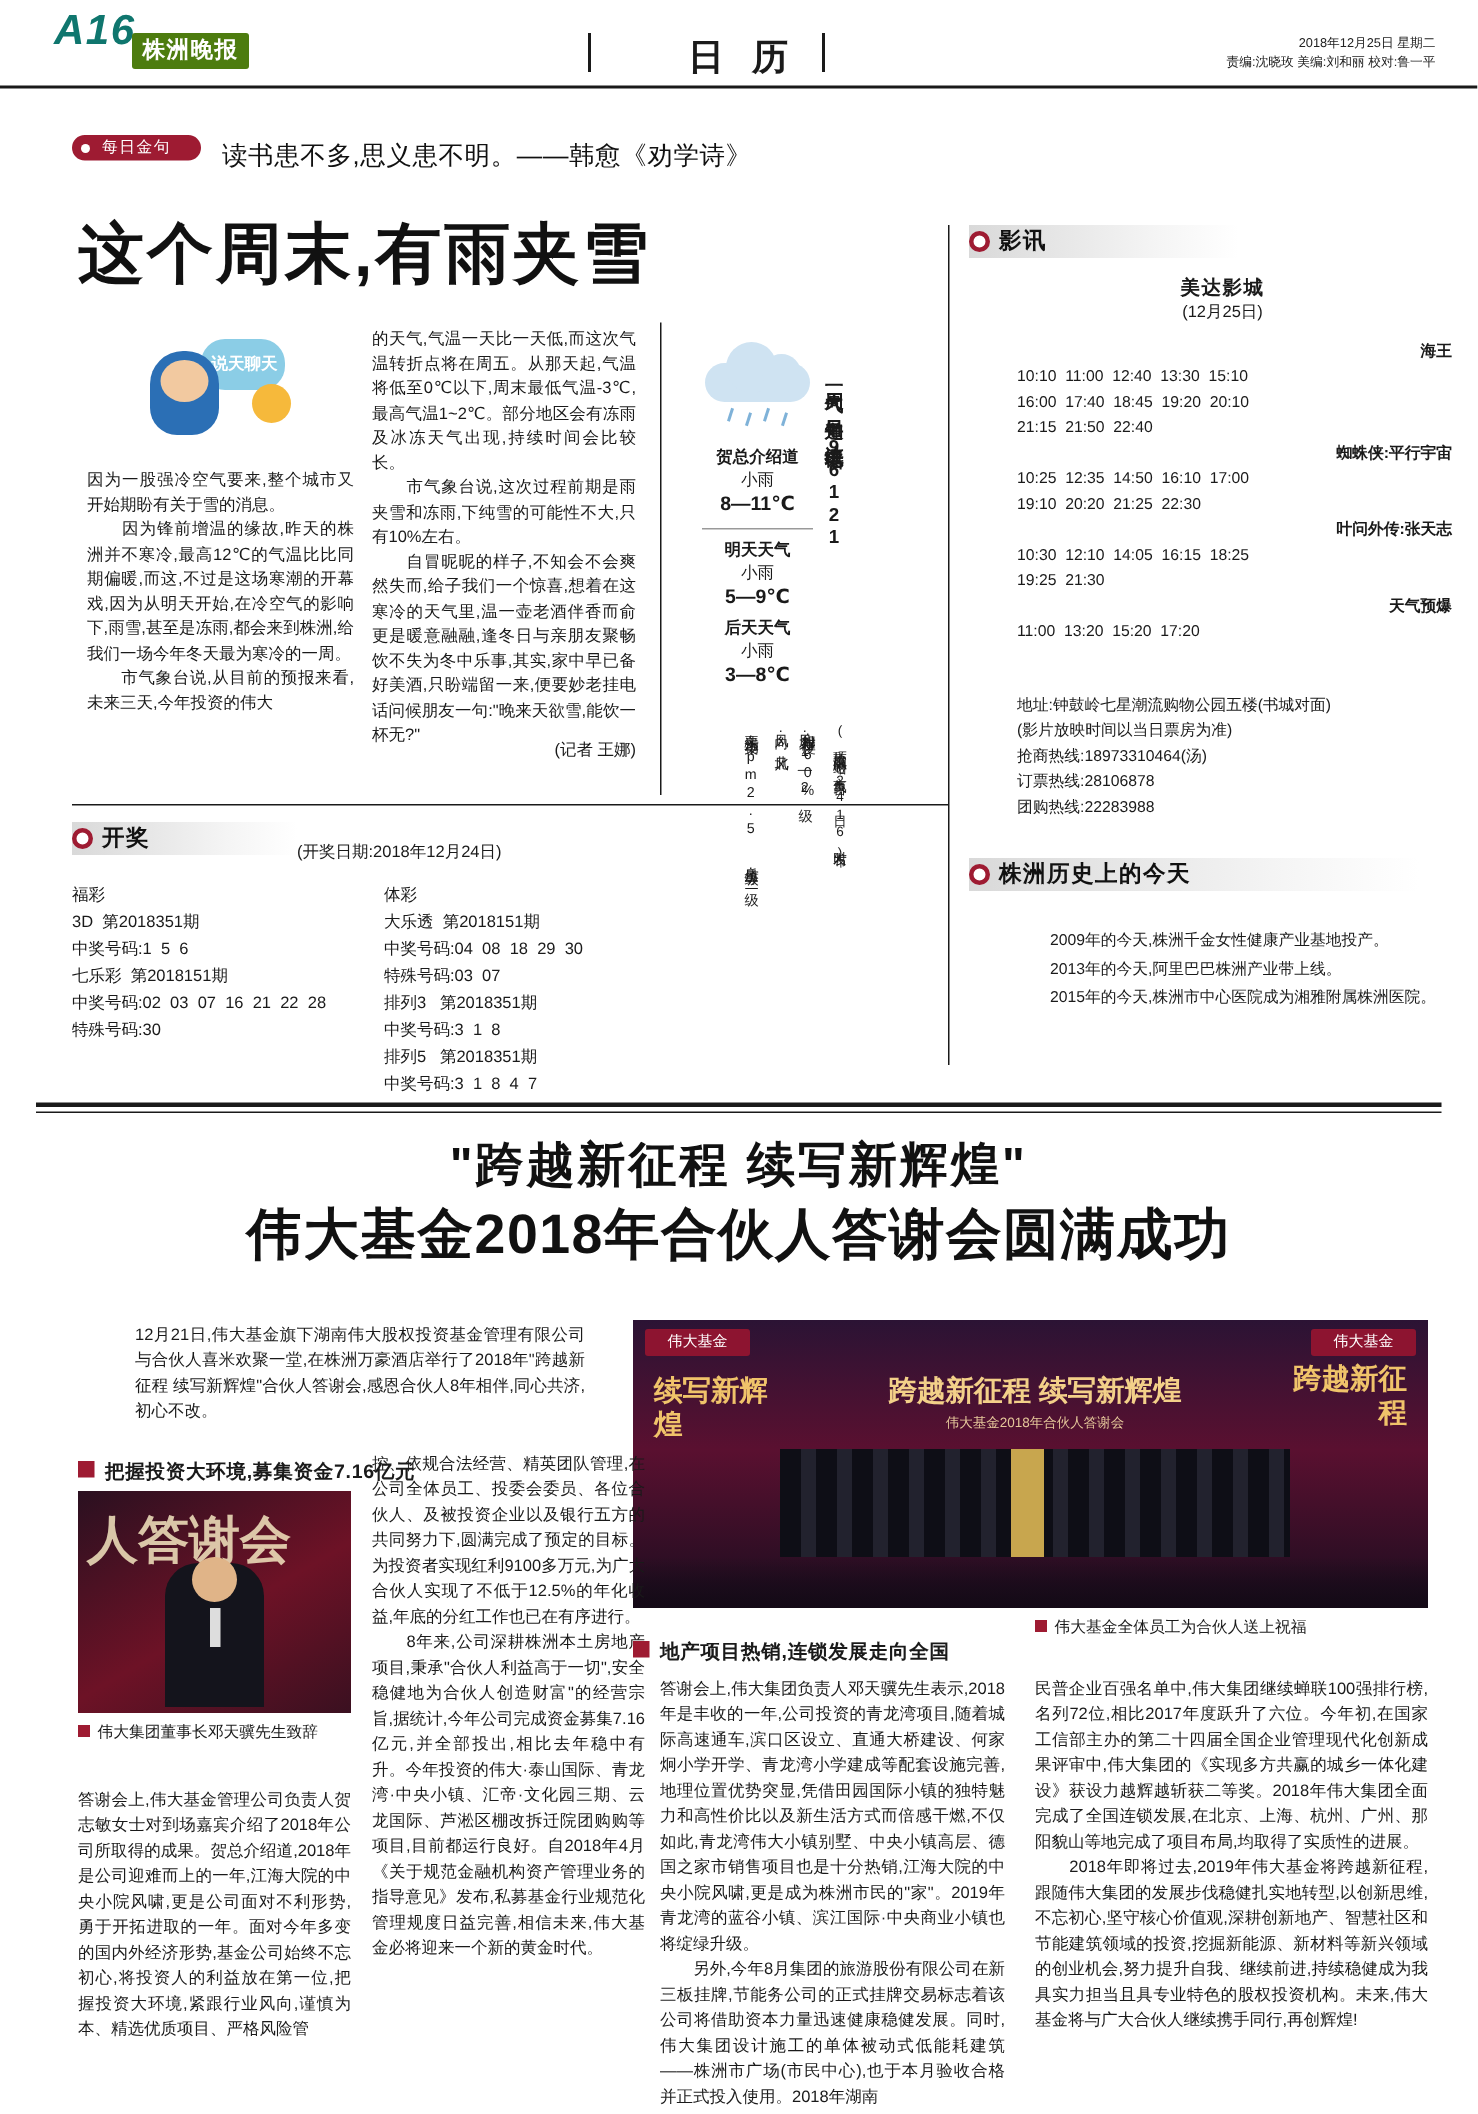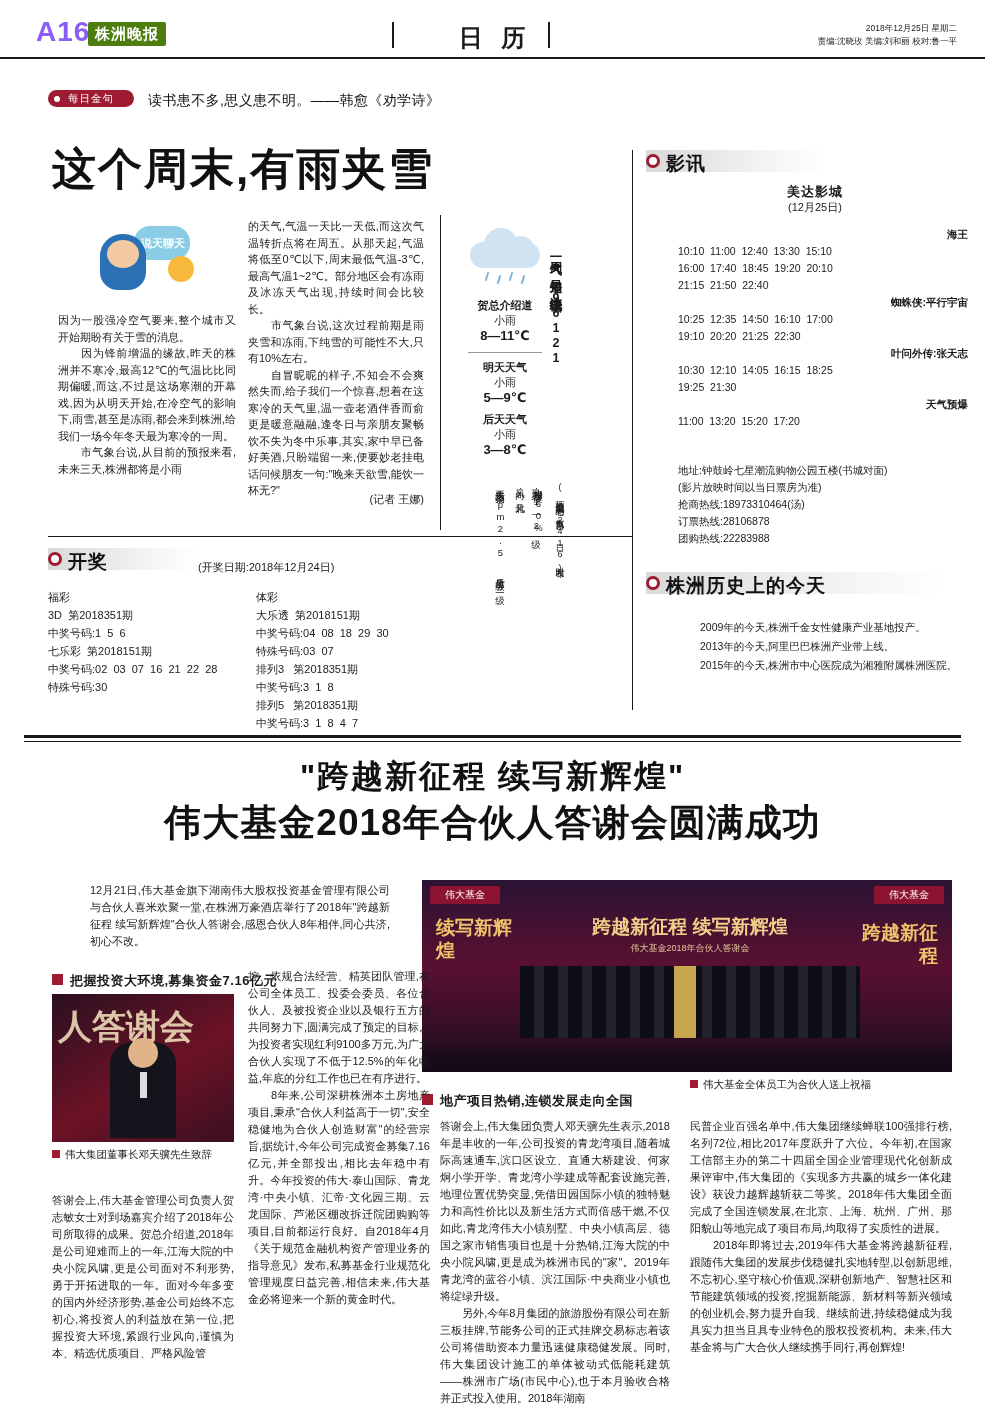--- a/index.html
+++ b/index.html
@@ -5,33 +5,33 @@
   html,body{margin:0;padding:0;}
   body{
     width:985px;height:1409px;background:#fff;
     font-family:"Liberation Sans","DejaVu Sans",sans-serif;
     color:#1a1a1a;position:relative;overflow:hidden;
   }
   .page{position:relative;width:985px;height:1409px;}
 
   
   .masthead{position:absolute;left:0;top:0;width:985px;height:62px;}
-  .mh-pagenum{position:absolute;left:36px;top:16px;font-size:28px;font-weight:bold;letter-spacing:1px;color:#8b5cf6;}
+  .mh-pagenum{position:absolute;left:36px;top:4px;font-size:28px;font-weight:bold;letter-spacing:1px;color:#0f766e;font-style:italic;}
   .mh-logo{position:absolute;left:88px;top:22px;width:78px;height:24px;background:#4d7c0f;border-radius:2px;
            color:#fff;font-size:15px;font-weight:bold;text-align:center;line-height:24px;letter-spacing:1px;}
   .mh-rule{position:absolute;left:0;top:57px;width:985px;height:2px;background:#1a1a1a;}
   .mh-tick{position:absolute;top:22px;width:2px;height:26px;background:#1a1a1a;}
   .mh-title{position:absolute;left:430px;top:22px;width:130px;text-align:center;font-size:24px;font-weight:bold;letter-spacing:6px;}
   .mh-date{position:absolute;right:28px;top:22px;text-align:right;font-size:8.5px;line-height:13px;color:#222;}
 
   
   .quote-tag{position:absolute;left:48px;top:90px;width:86px;height:17px;background:#9e1b32;border-radius:9px;
              color:#fff;font-size:10.5px;line-height:17px;text-align:center;letter-spacing:1px;}
   .quote-dot{position:absolute;left:54px;top:95.5px;width:6px;height:6px;border-radius:50%;background:#fff;}
-  .quote-text{position:absolute;left:148px;top:92px;font-size:14px;color:#111;letter-spacing:.4px;}
+  .quote-text{position:absolute;left:148px;top:92px;font-size:17px;color:#111;letter-spacing:.4px;}
 
   
   .headline{position:absolute;left:52px;top:140px;font-size:44px;font-weight:bold;letter-spacing:2px;color:#111;text-align:right;}
 
   
   .wx-ill{position:absolute;left:92px;top:222px;width:110px;height:86px;}
   .wx-face{position:absolute;left:8px;top:12px;width:46px;height:56px;border-radius:22px 22px 18px 18px;background:#2b6fb5;}
   .wx-face:after{content:"";position:absolute;left:7px;top:6px;width:32px;height:28px;border-radius:50%;background:#f2c9a0;}
   .wx-bubble{position:absolute;left:42px;top:4px;width:56px;height:34px;border-radius:16px;background:#7ec8e3;opacity:.9;}
   .wx-sun{position:absolute;left:76px;top:34px;width:26px;height:26px;border-radius:50%;background:#f6b93b;}
@@ -58,21 +58,21 @@
   .vert{writing-mode:vertical-rl;text-orientation:upright;font-size:11px;line-height:16px;letter-spacing:1px;}
   .vert-hot{position:absolute;left:548px;top:250px;height:230px;font-size:12.5px;font-weight:bold;}
   .vert-wind{position:absolute;left:512px;top:482px;height:92px;font-size:9.5px;}
   .vert-hum{position:absolute;left:530px;top:482px;height:110px;font-size:9.5px;}
   .vert-src{position:absolute;left:552px;top:482px;height:110px;font-size:9px;}
 
   
   .sec{position:absolute;height:22px;}
   .sec .bar{position:absolute;left:0;top:0;height:22px;background:linear-gradient(to right,#d9d9d9,#f5f5f5 70%,#fff);}
   .sec .dot{position:absolute;left:0;top:4px;width:14px;height:14px;border-radius:50%;border:3px solid #9e1b32;box-sizing:border-box;background:#fff;}
-  .sec .txt{position:absolute;left:20px;top:1px;font-size:19px;font-weight:bold;letter-spacing:1px;color:#111;}
+  .sec .txt{position:absolute;left:20px;top:1px;font-size:15px;font-weight:bold;letter-spacing:1px;color:#111;}
 
   .lottery-date{position:absolute;left:198px;top:560px;font-size:11px;}
   .lot-col{position:absolute;font-size:11px;line-height:18px;}
 
   
   .mv-title{position:absolute;left:660px;top:183px;width:310px;text-align:center;font-size:13px;font-weight:bold;letter-spacing:1px;}
   .mv-sub{position:absolute;left:660px;top:200px;width:310px;text-align:center;font-size:11px;}
   .mv-list{position:absolute;left:678px;top:226px;width:290px;font-size:10.5px;line-height:17px;}
   .mv-list .nm{font-weight:bold;text-align:right;}
   .mv-addr{position:absolute;left:678px;top:462px;width:290px;font-size:10.5px;line-height:17px;}
@@ -127,21 +127,21 @@
 
   <div class="wx-ill">
     <div class="wx-bubble"></div>
     <div class="wx-label">说天聊天</div>
     <div class="wx-sun"></div>
     <div class="wx-face"></div>
   </div>
 
   <div class="vtext col-a" style="white-space:pre-wrap;">因为一股强冷空气要来,整个城市又开始期盼有关于雪的消息。
 　　因为锋前增温的缘故,昨天的株洲并不寒冷,最高12℃的气温比比同期偏暖,而这,不过是这场寒潮的开幕戏,因为从明天开始,在冷空气的影响下,雨雪,甚至是冻雨,都会来到株洲,给我们一场今年冬天最为寒冷的一周。
-　　市气象台说,从目前的预报来看,未来三天,株洲都将是小雨</div>
+　　市气象台说,从目前的预报来看,未来三天,今年投资的伟大</div>
   <div class="vtext col-b" style="white-space:pre-wrap;">的天气,气温一天比一天低,而这次气温转折点将在周五。从那天起,气温将低至0℃以下,周末最低气温-3℃,最高气温1~2℃。部分地区会有冻雨及冰冻天气出现,持续时间会比较长。
 　　市气象台说,这次过程前期是雨夹雪和冻雨,下纯雪的可能性不大,只有10%左右。
 　　自冒昵昵的样子,不知会不会爽然失而,给子我们一个惊喜,想着在这寒冷的天气里,温一壶老酒伴香而俞更是暖意融融,逢冬日与亲朋友聚畅饮不失为冬中乐事,其实,家中早已备好美酒,只盼端留一来,便要妙老挂电话问候朋友一句:"晚来天欲雪,能饮一杯无?"</div>
   <div class="byline">(记者 王娜)</div>
 
   <div class="cloud">
     <div class="c1"></div>
       <div class="c2"></div>
       <div class="c3"></div>
   </div>
@@ -269,21 +269,21 @@
     <div style="position:absolute;left:88px;top:78px;width:7px;height:26px;background:#ddd;"></div>
   </div>
   <div class="cap" style="left:52px;top:1148px;width:190px;">
     <span class="sq"></span><span>伟大集团董事长邓天骥先生致辞</span>
   </div>
 
   <div class="photo" style="left:422px;top:880px;width:530px;height:192px;background:linear-gradient(180deg,#2b1334,#5a1030 45%,#1b0d1f);">
     <div style="position:absolute;left:8px;top:6px;width:70px;height:18px;background:#8d1430;border-radius:2px;color:#fff;font-size:10px;line-height:18px;text-align:center;">伟大基金</div>
     <div style="position:absolute;right:8px;top:6px;width:70px;height:18px;background:#8d1430;border-radius:2px;color:#fff;font-size:10px;line-height:18px;text-align:center;">伟大基金</div>
     <div style="position:absolute;left:14px;top:36px;width:78px;font-size:19px;font-weight:bold;color:#f0c36a;line-height:23px;">续写新辉煌</div>
-    <div style="position:absolute;right:14px;top:41px;width:78px;font-size:19px;font-weight:bold;color:#f0c36a;line-height:23px;text-align:right;">跨越新征程</div>
+    <div style="position:absolute;right:14px;top:28px;width:78px;font-size:19px;font-weight:bold;color:#f0c36a;line-height:23px;text-align:right;">跨越新征程</div>
     <div style="position:absolute;left:118px;top:34px;width:300px;text-align:center;font-size:19px;font-weight:bold;color:#f3d089;">跨越新征程  续写新辉煌</div>
     <div style="position:absolute;left:118px;top:62px;width:300px;text-align:center;font-size:9px;color:#e5c79a;">伟大基金2018年合伙人答谢会</div>
     <div style="position:absolute;left:98px;top:86px;width:340px;height:72px;background:repeating-linear-gradient(90deg,#0e0e16 0 14px,#22222e 14px 24px);"></div>
     <div style="position:absolute;left:252px;top:86px;width:22px;height:72px;background:#c8a64e;"></div>
     <div style="position:absolute;left:0;bottom:0;width:530px;height:34px;background:linear-gradient(180deg,rgba(30,10,30,0),#140a16);"></div>
   </div>
   <div class="cap" style="left:690px;top:1078px;width:270px;">
     <span class="sq"></span><span>伟大基金全体员工为合伙人送上祝福</span>
   </div>
 

